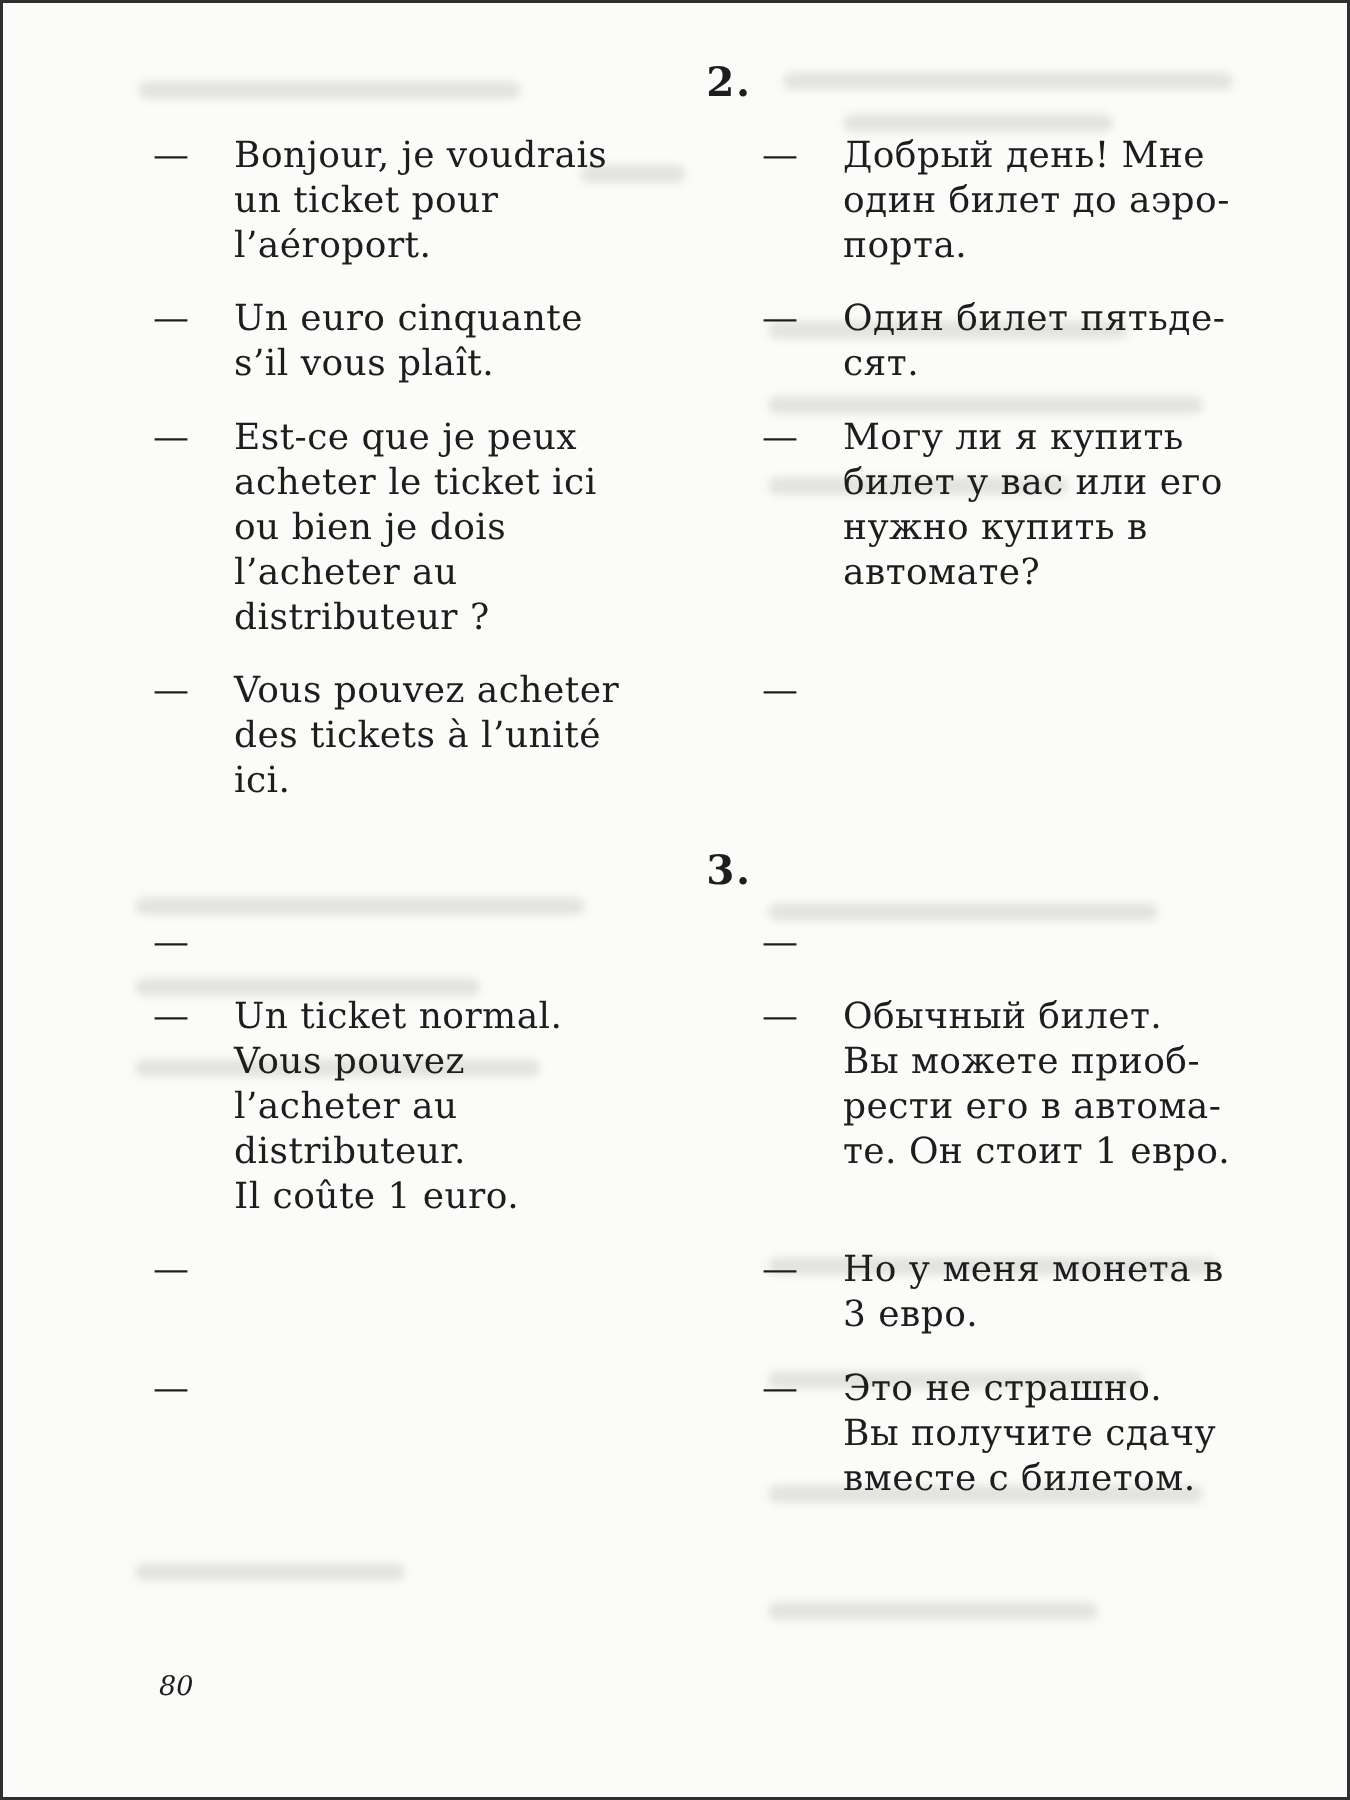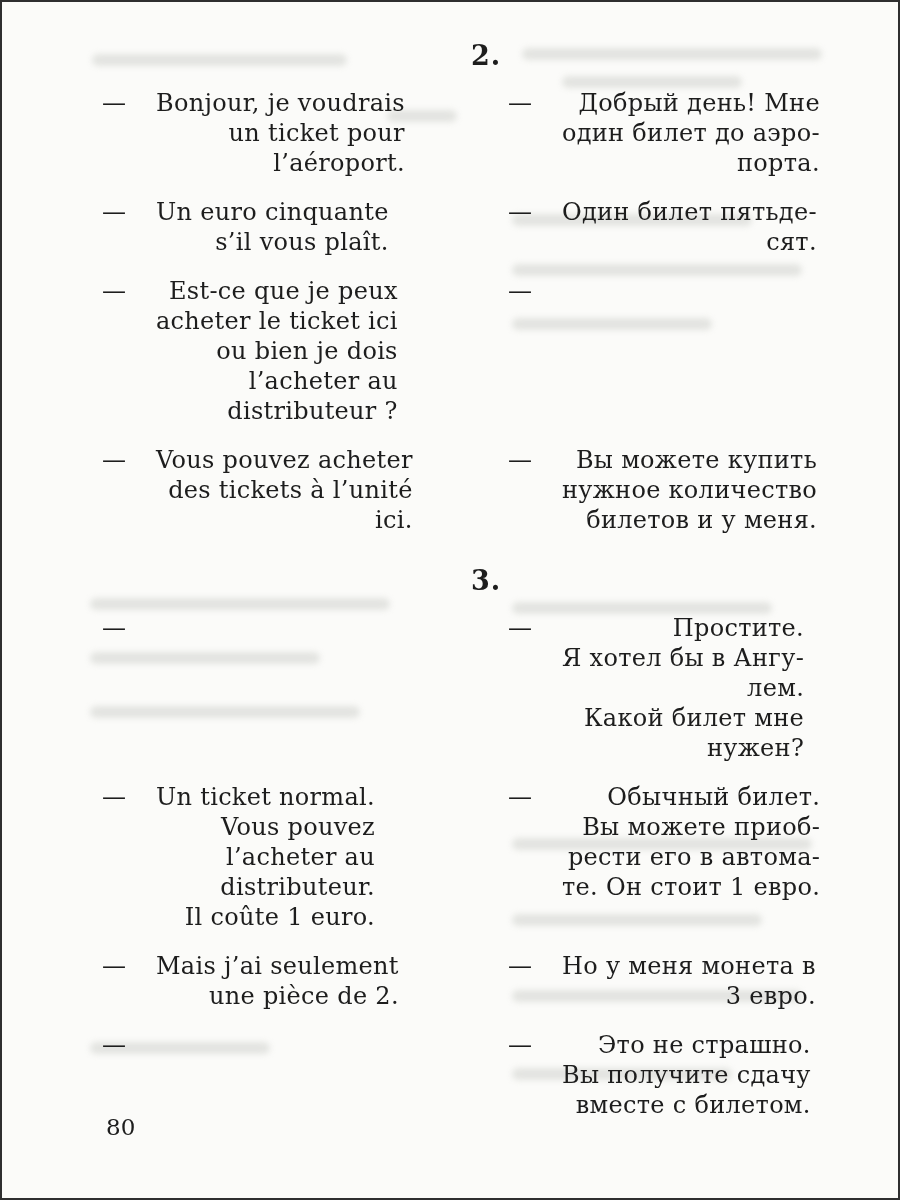--- a/index.html
+++ b/index.html
@@ -37,26 +37,27 @@
     margin-bottom: 19px;
   }
   .cell {
     display: flex;
     align-items: flex-start;
     font-size: 24px;
     line-height: 30px;
     letter-spacing: 0.3px;
   }
   .dash { flex: 0 0 54px; }
-  .txt  { white-space: pre-line; text-align: right; }
+  .txt  { white-space: pre-line; }
   .page-number {
     position: absolute;
     left: 104px;
     top: 1112px;
-    font-size: 23px;
+    font-size: 18px;
+    font-style: italic;
   }
   
   .ghost {
     position: absolute;
     height: 12px;
     background: #c6c8c3;
     opacity: 0.45;
     border-radius: 6px;
     filter: blur(3px);
     pointer-events: none;
@@ -120,51 +121,47 @@
       <div class="cell">
         <span class="dash">—</span>
         <span class="txt">Est-ce que je peux
 acheter le ticket ici
 ou bien je dois
 l’acheter au
 distributeur ?</span>
       </div>
       <div class="cell">
         <span class="dash">—</span>
+        <span class="txt">Могу ли я купить
+билет у вас или его
+нужно купить в
+автомате?</span>
       </div>
     </div>
 
     <div class="pair">
       <div class="cell">
         <span class="dash">—</span>
         <span class="txt">Vous pouvez acheter
 des tickets à l’unité
 ici.</span>
       </div>
       <div class="cell">
         <span class="dash">—</span>
-        <span class="txt">Вы можете купить
-нужное количество
-билетов и у меня.</span>
       </div>
     </div>
 
     <div class="section-number second">3.</div>
 
     <div class="pair">
       <div class="cell">
         <span class="dash">—</span>
       </div>
       <div class="cell">
         <span class="dash">—</span>
-        <span class="txt">Простите.
-Я хотел бы в Ангу-
-лем.
-Какой билет мне
-нужен?</span>
       </div>
     </div>
 
     <div class="pair">
       <div class="cell">
         <span class="dash">—</span>
         <span class="txt">Un ticket normal.
 Vous pouvez
 l’acheter au
 distributeur.
@@ -175,22 +172,20 @@
         <span class="txt">Обычный билет.
 Вы можете приоб-
 рести его в автома-
 те. Он стоит 1 евро.</span>
       </div>
     </div>
 
     <div class="pair">
       <div class="cell">
         <span class="dash">—</span>
-        <span class="txt">Mais j’ai seulement
-une pièce de 2.</span>
       </div>
       <div class="cell">
         <span class="dash">—</span>
         <span class="txt">Но у меня монета в
 3 евро.</span>
       </div>
     </div>
 
     <div class="pair">
       <div class="cell">

